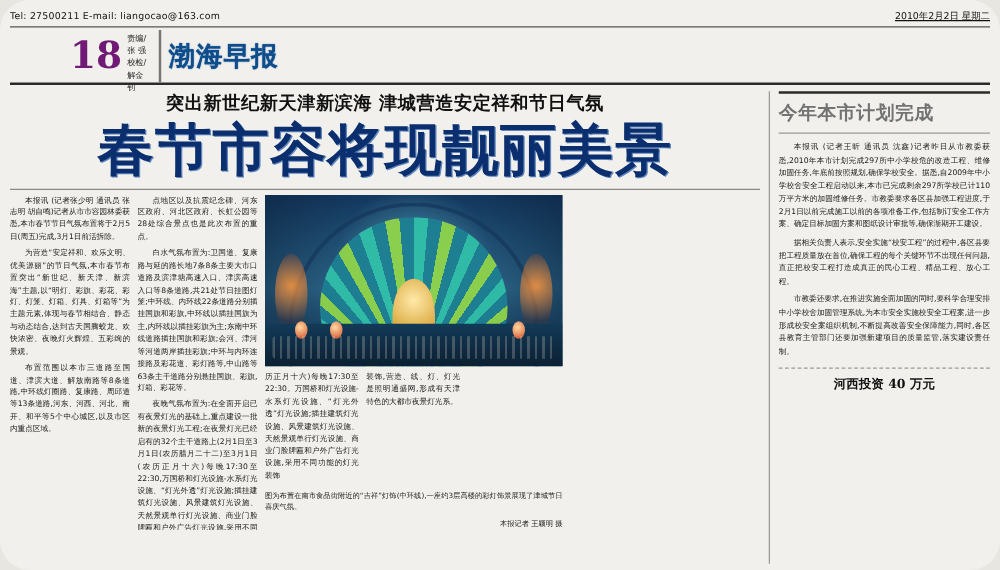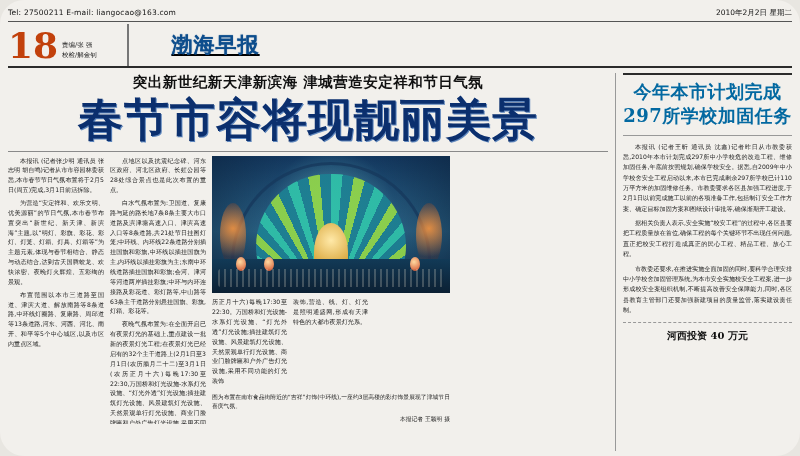--- a/index.html
+++ b/index.html
@@ -19,58 +19,58 @@
   }
 
   
   .topbar {
     display: flex; align-items: center; justify-content: space-between;
     border-bottom: 1px solid #555;
     padding-bottom: 2px;
     height: 16px;
   }
   .topbar .left { font-size: 7.5px; color: #111; letter-spacing: 0.2px; }
-  .topbar .right { font-size: 7.5px; color: #111; }
+  .topbar .right { font-size: 7.5px; color: #111; text-decoration: underline; }
 
   
   .masthead {
     display: flex; align-items: stretch;
     border-bottom: 2px solid #2b2b2b;
     height: 44px;
     margin-top: 2px;
   }
   .pageno-block {
     display: flex; align-items: center; gap: 4px;
     width: 120px;
     border-right: 1px solid #777;
     padding-right: 6px;
   }
   .pageno {
     font-family: "DejaVu Serif", serif;
-    font-size: 36px; font-weight: bold; color: #c2410c;
+    font-size: 30px; font-weight: bold; color: #701a75;
     line-height: 1;
+    margin-left: 48px;
   }
   .editors { font-size: 6.5px; color: #222; line-height: 1.5; margin-top: 12px; }
   .section-title {
     flex: 1;
     display: flex; align-items: center; justify-content: center;
     gap: 6px;
     font-family: "DejaVu Serif", serif;
     font-weight: bold;
     font-size: 21px;
     color: #111;
     letter-spacing: 2px;
   }
   .section-title .slash { font-weight: normal; color: #333; }
   .brand-block {
     width: 168px;
-    display: flex; align-items: center; justify-content: center;
+    display: flex; align-items: center; justify-content: flex-start;
     border-left: 1px solid #777;
     padding-left: 6px;
-    text-decoration: underline;
   }
   .brand {
     font-family: "DejaVu Serif", serif;
     font-size: 21px; font-weight: bold;
     color: #0d4d8c;
     letter-spacing: 1px;
     text-shadow: 0 0 1px #0d4d8c;
   }
 
   
@@ -220,24 +220,23 @@
   }
   .photo-text-cols {
     display: flex; gap: 6px; margin-top: 4px;
   }
   .photo-text-cols .col { width: 75px; }
 
   
   .side-head {
     font-family: "DejaVu Serif", serif;
     font-weight: bold;
-    font-size: 18px;
+    font-size: 15px;
     line-height: 1.35;
-    color: #0369a1;
-    text-align: center;
+    color: #737373;
     letter-spacing: 0.5px;
   }
   .side-rule-top { border-top: 2px solid #2b2b2b; margin-bottom: 5px; }
   .side-rule { border-bottom: 1px solid #999; margin: 6px 0; }
   .side-body {
     font-size: 6.1px; line-height: 1.7; color: #1a1a1a;
     text-align: justify;
   }
   .side-body p { margin: 0 0 4px 0; text-indent: 12px; }
   .side-foot {
@@ -323,21 +322,20 @@
           <div class="caption">图为布置在南市食品街附近的“吉祥”灯饰(中环线),一座约3层高楼的彩灯饰景展现了津城节日喜庆气氛。</div>
           <div class="credit">本报记者 王颖明 摄</div>
         </div>
       </div>
     </div>
 
     <div class="side-col">
       <div class="side-rule-top"></div>
       <div class="side-head">
         <div>今年本市计划完成</div>
-        <div>297所学校加固任务</div>
       </div>
       <div class="side-rule"></div>
       <div class="side-body">
         <p>本报讯 (记者王昕  通讯员 沈鑫)记者昨日从市教委获悉,2010年本市计划完成297所中小学校危的改造工程、维修加固任务,年底前按照规划,确保学校安全。据悉,自2009年中小学校舍安全工程启动以来,本市已完成剩余297所学校已计110万平方米的加固维修任务。市教委要求各区县加强工程进度,于2月1日以前完成施工以前的各项准备工作,包括制订安全工作方案、确定目标加固方案和图纸设计审批等,确保渐期开工建设。</p>
         <p>据相关负责人表示,安全实施“校安工程”的过程中,各区县要把工程质量放在首位,确保工程的每个关键环节不出现任何问题,直正把校安工程打造成真正的民心工程、精品工程、放心工程。</p>
         <p>市教委还要求,在推进实施全面加固的同时,要科学合理安排中小学校舍加固管理系统,为本市安全实施校安全工程案,进一步形成校安全案组织机制,不断提高改善安全保障能力,同时,各区县教育主管部门还要加强新建项目的质量监管,落实建设责任制。</p>
       </div>
       <div class="sep-dashed"></div>
       <div class="side-foot">
         <span class="l2">河西投资 40 万元</span>

